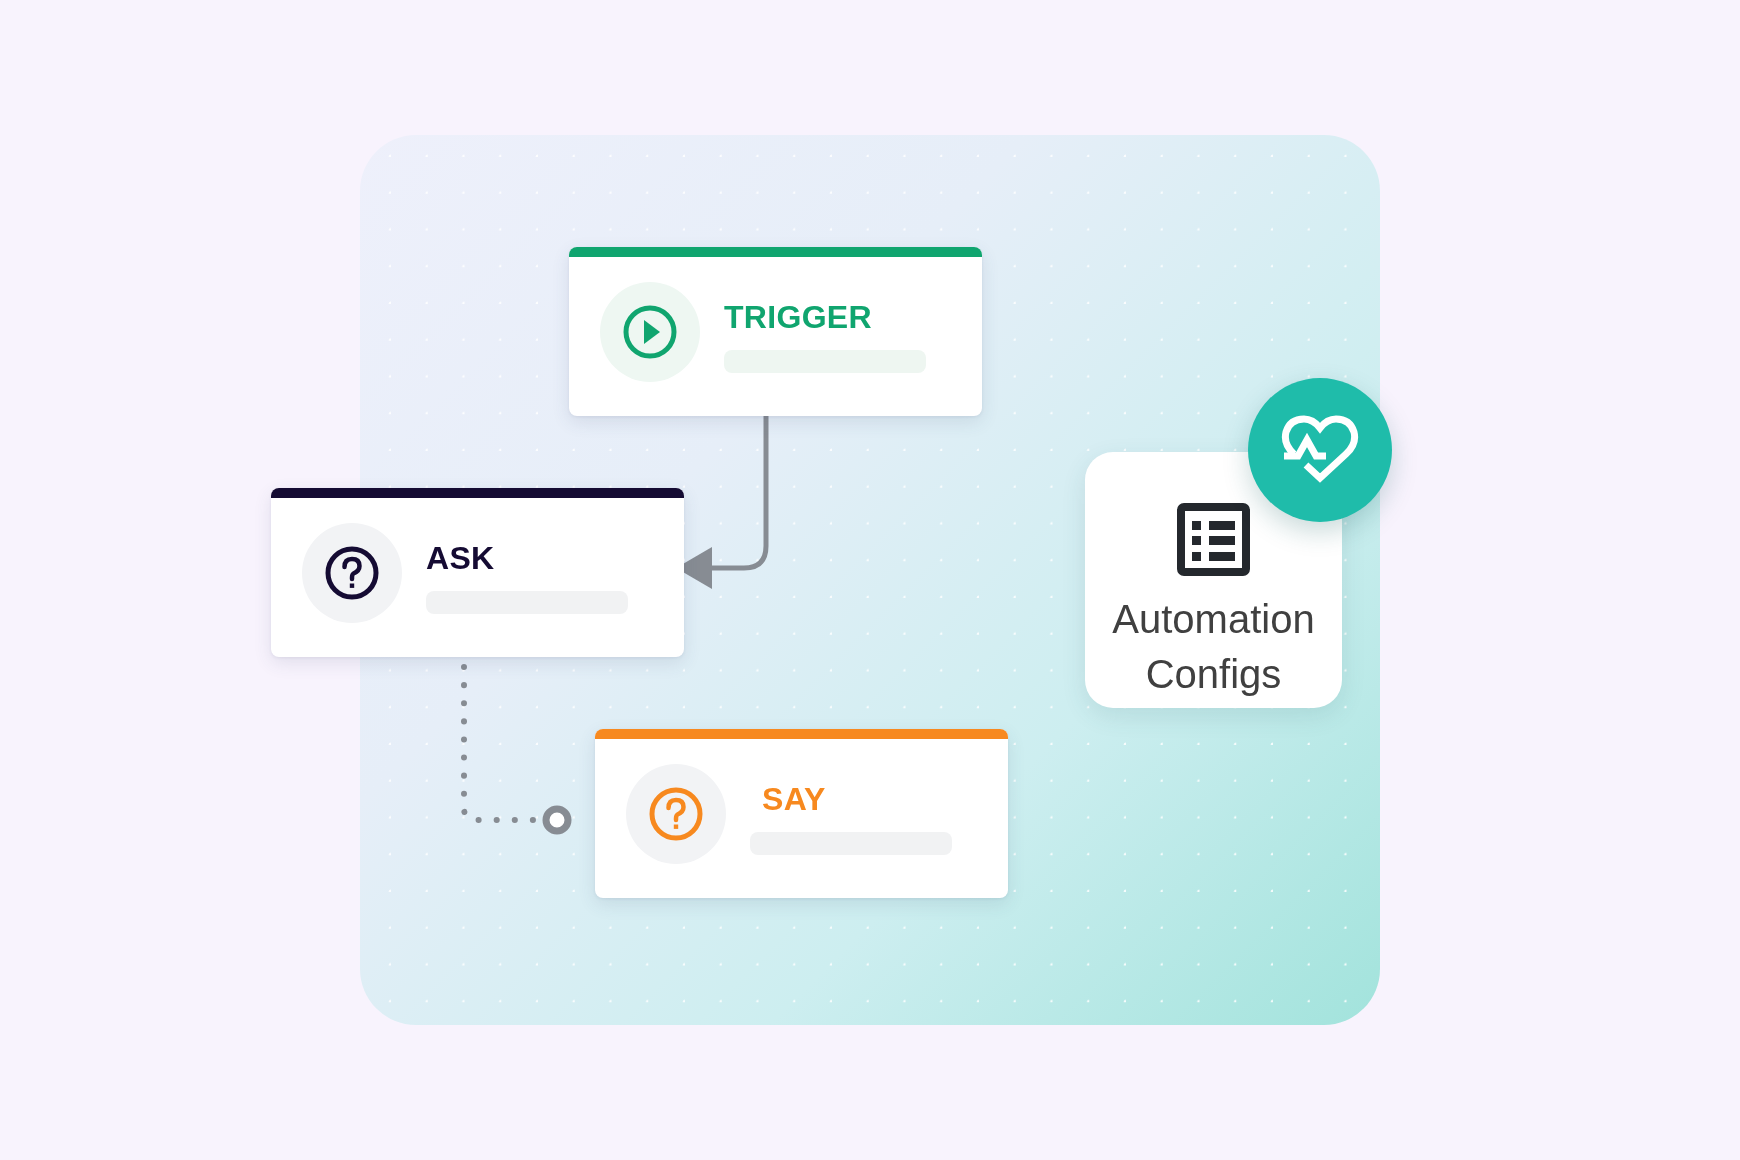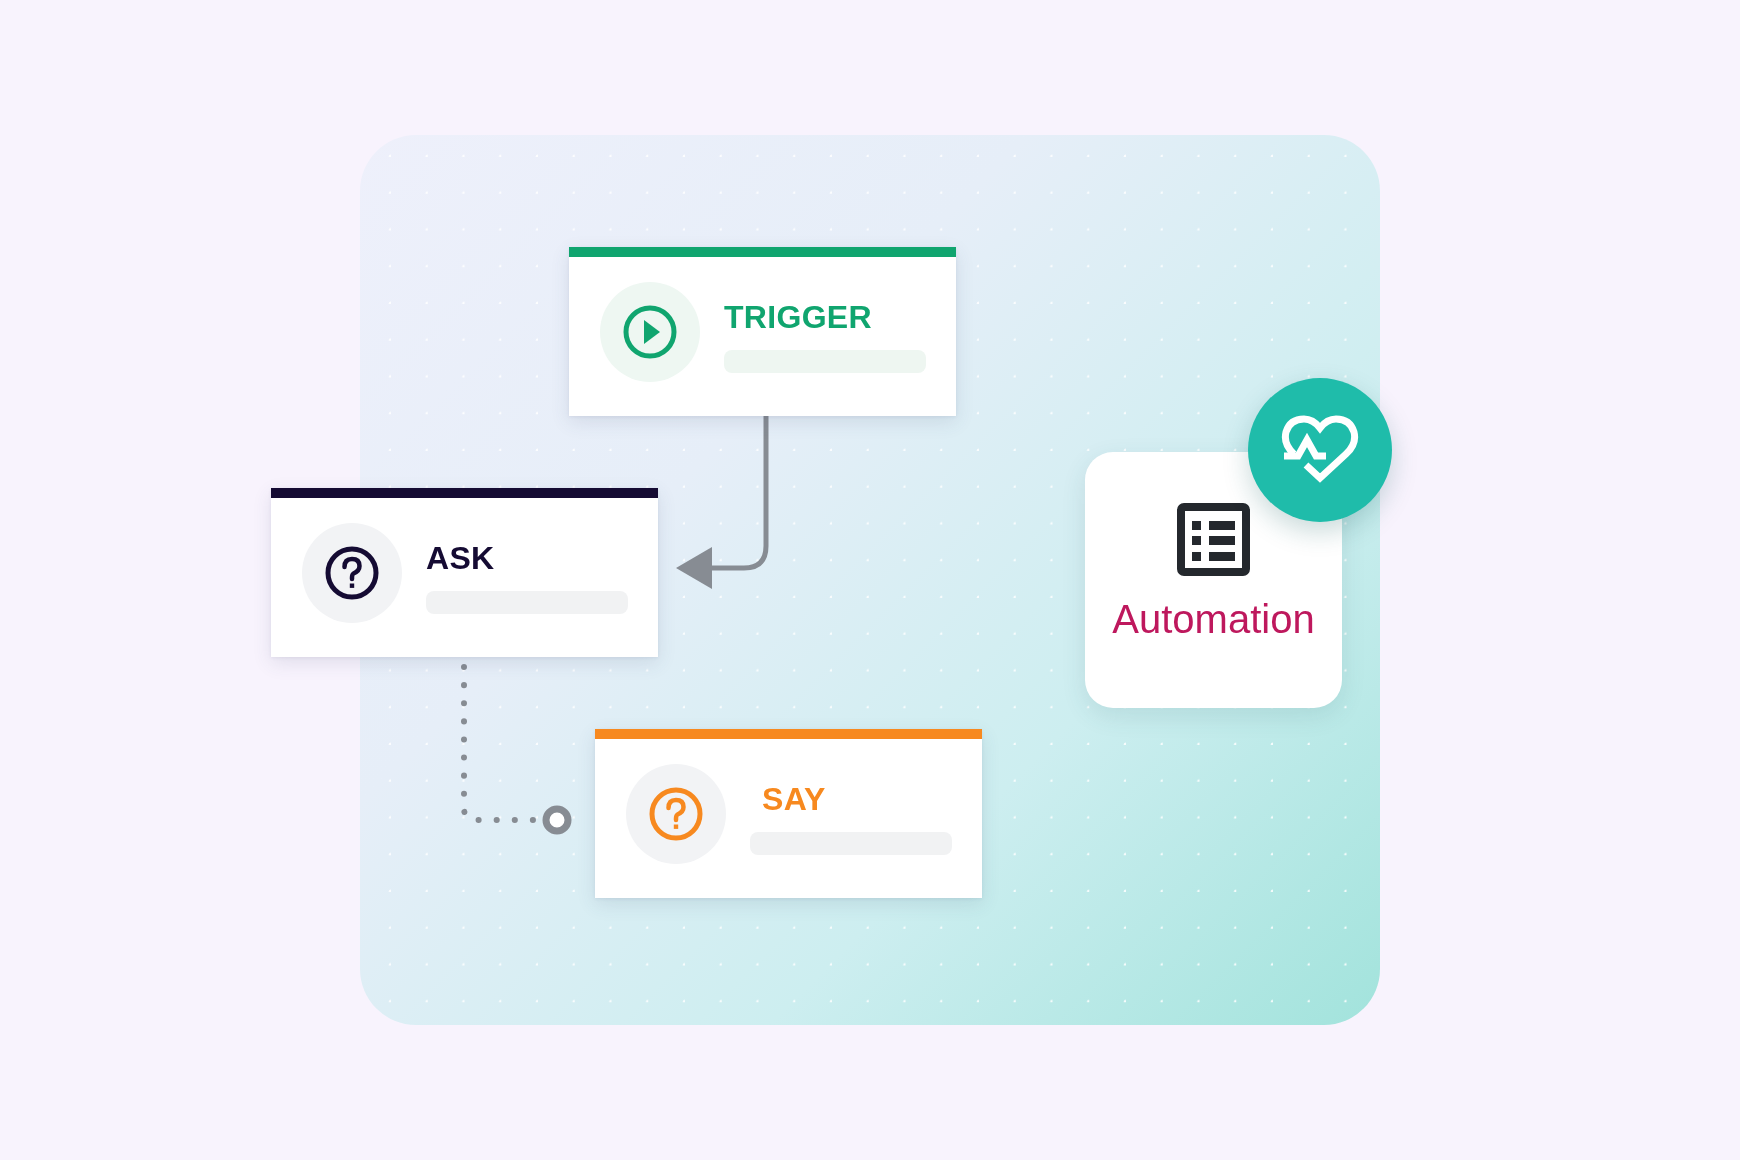--- a/index.html
+++ b/index.html
@@ -10,23 +10,24 @@
   }
   .panel {
     position: absolute; left: 360px; top: 135px; width: 1020px; height: 890px;
     border-radius: 56px;
     background: linear-gradient(135deg, #eef0fb 0%, #e6eef8 35%, #cdeef0 68%, #a2e3dc 100%);
     overflow: hidden;
   }
   .dots { position: absolute; left: 0; top: 0; }
   .node {
     position: absolute; width: 387px; height: 169px;
-    background: #ffffff; border-radius: 0;
+    background: #ffffff; border-radius: 8px;
     box-shadow: 0 6px 18px rgba(60, 70, 110, 0.12), 0 1px 3px rgba(60,70,110,0.08);
     overflow: hidden;
+    padding-left: 26px;
   }
   .node .topbar { position: absolute; left: 0; top: 0; right: 0; height: 10px; }
   .node .icon-bg {
     position: absolute; left: 31px; top: 35px; width: 100px; height: 100px;
     border-radius: 50%; background: #f2f3f5;
     display: flex; align-items: center; justify-content: center;
   }
   .node .title {
     position: absolute; left: 155px; top: 52px;
     font-size: 32px; font-weight: bold; letter-spacing: 0.3px; line-height: 36px;
@@ -37,21 +38,21 @@
   }
   .connectors { position: absolute; left: 0; top: 0; pointer-events: none; }
   .config-card {
     position: absolute; left: 1085px; top: 452px; width: 257px; height: 256px;
     background: #ffffff; border-radius: 28px;
     box-shadow: 0 8px 24px rgba(40, 90, 100, 0.12);
   }
   .config-card .list-icon { position: absolute; left: 92px; top: 51px; }
   .config-card .label {
     position: absolute; left: 0; right: 0; top: 140px;
-    text-align: center; font-size: 40px; line-height: 55px; color: #be185d;
+    text-align: center; font-size: 40px; line-height: 55px; color: #404040;
   }
   .health-badge {
     position: absolute; left: 1248px; top: 378px; width: 144px; height: 144px;
     border-radius: 50%; background: #1fbcaa;
     box-shadow: 0 10px 26px rgba(20, 90, 90, 0.22);
     display: flex; align-items: center; justify-content: center;
   }
 </style>
 </head>
 <body>
@@ -121,20 +122,21 @@
     <rect x="4" y="4" width="65" height="65" rx="3" fill="none" stroke="#24282d" stroke-width="8"></rect>
     <rect x="15" y="18" width="9" height="9" fill="#24282d"></rect>
     <rect x="32" y="18" width="26" height="9" fill="#24282d"></rect>
     <rect x="15" y="33" width="9" height="9" fill="#24282d"></rect>
     <rect x="32" y="33" width="26" height="9" fill="#24282d"></rect>
     <rect x="15" y="49" width="9" height="9" fill="#24282d"></rect>
     <rect x="32" y="49" width="26" height="9" fill="#24282d"></rect>
   </svg>
   <div class="label">
     <div>Automation</div>
+    <div>Configs</div>
   </div>
 </div>
 
 <div class="health-badge">
   <svg width="80" height="72" viewBox="0 0 80 72">
     <path d="M14 40 Q3 30 6 18 Q10 5 24 5 Q33 5 40 14 Q47 5 56 5 Q70 5 74 18 Q77 30 66 40 L40 64 L26 51" fill="none" stroke="#ffffff" stroke-width="7" stroke-linejoin="miter" stroke-linecap="butt"></path>
     <path d="M4 42 L18 42 L27 26 L36 42 L46 42" fill="none" stroke="#ffffff" stroke-width="7" stroke-linejoin="miter"></path>
     <path d="M24 20 Q32 14 40 28" fill="none" stroke="#1fbcaa" stroke-width="0"></path>
   </svg>
 </div>

